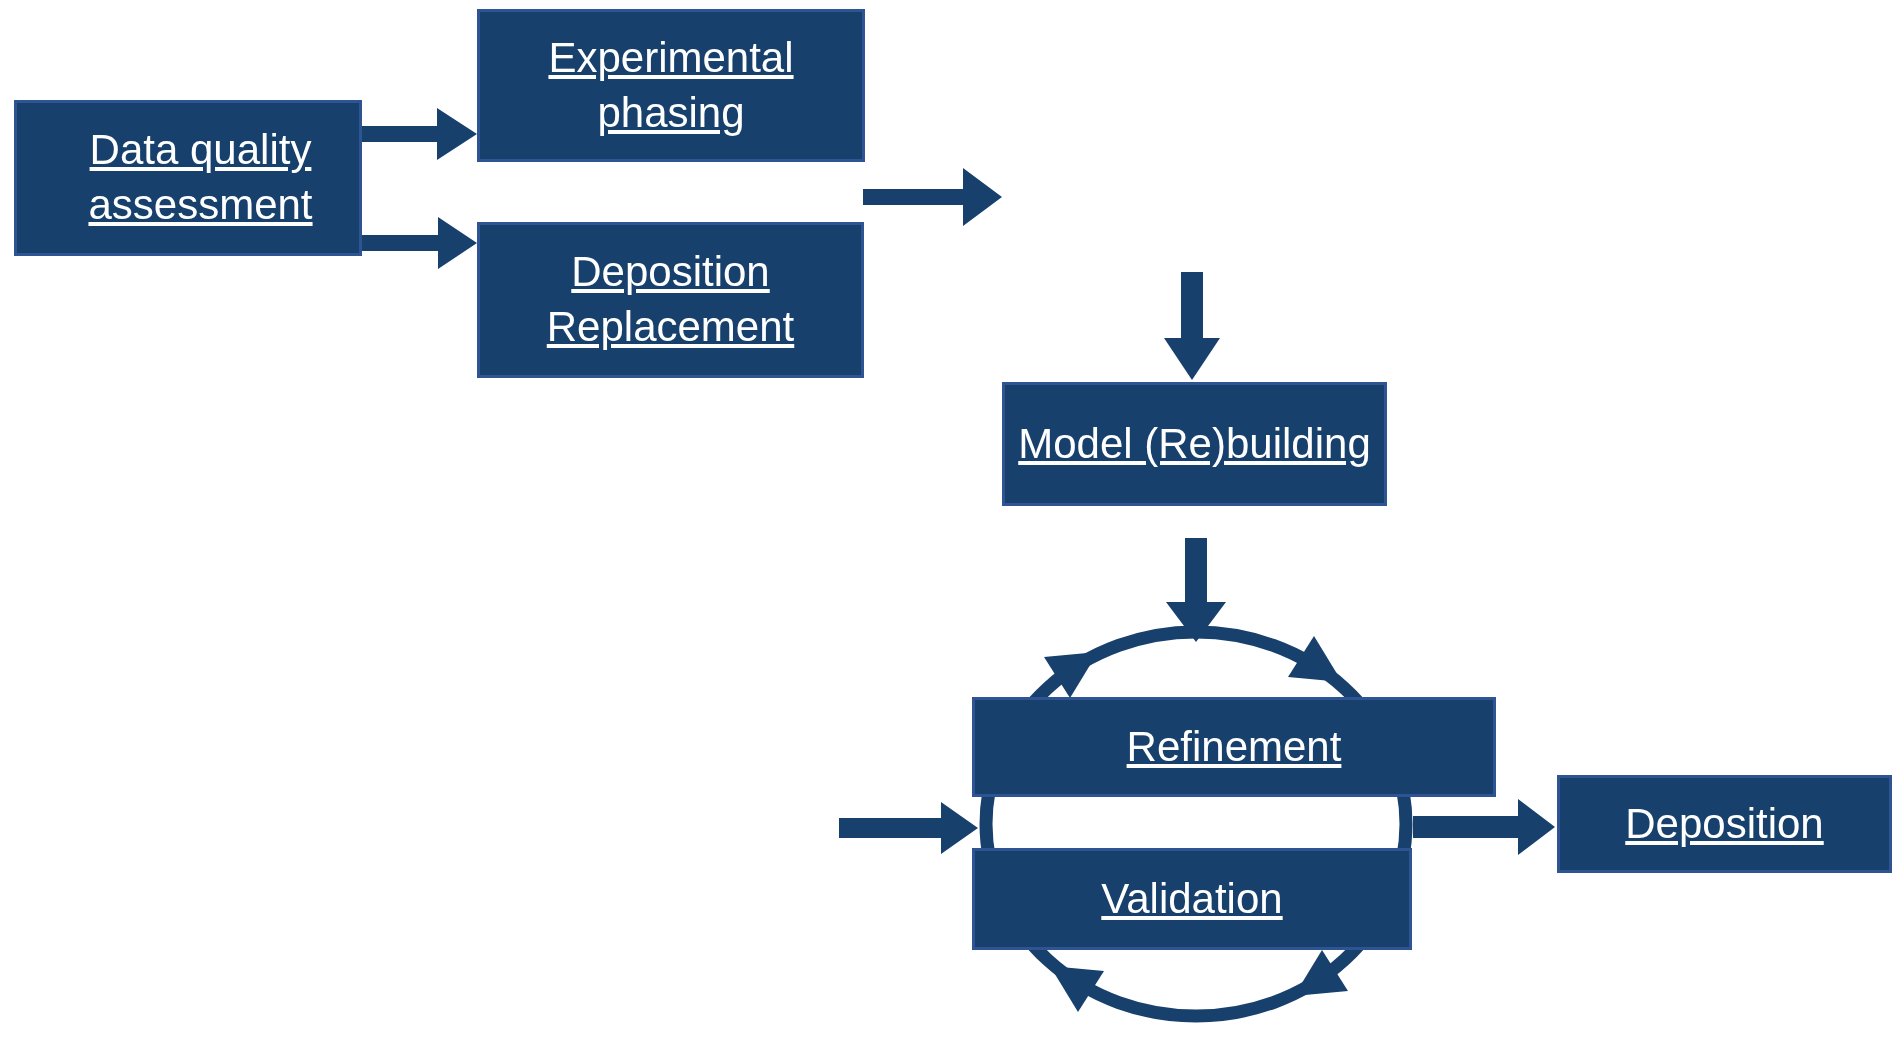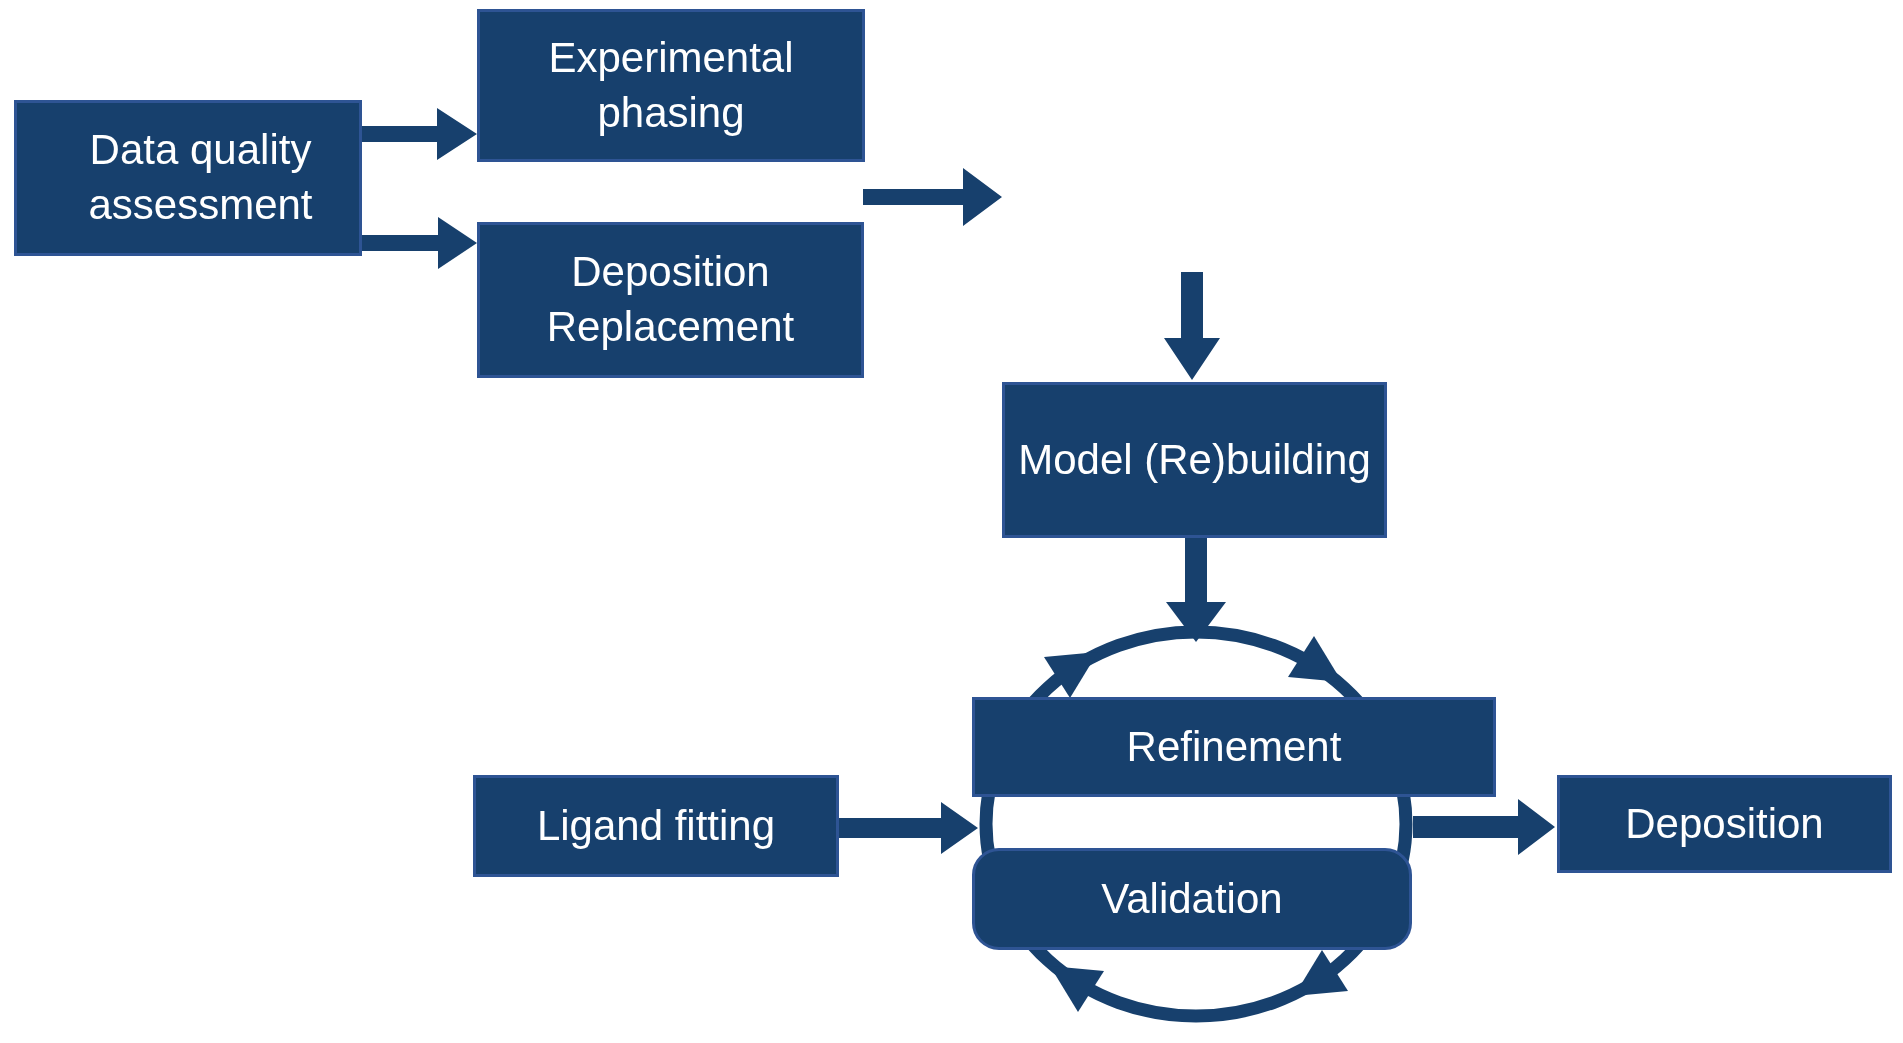--- a/index.html
+++ b/index.html
@@ -30,20 +30,21 @@
     border: 3px solid #2E5494;
     color: #FFFFFF;
     display: flex;
     align-items: center;
     justify-content: center;
     text-align: center;
     font-size: 42px;
     line-height: 1.3;
     padding: 0 10px;
     z-index: 1;
+    text-decoration: underline;
   }
 </style>
 </head>
 <body>
 
 <div class="canvas">
 
   <svg class="layer" viewBox="0 0 1903 1043" aria-hidden="true">
 
     <ellipse cx="1196" cy="824" rx="210" ry="192" fill="none" stroke="#17406D" stroke-width="13"></ellipse>
@@ -61,23 +62,22 @@
     <polygon points="1413,816 1518,816 1518,799 1555,827 1518,855 1518,838 1413,838" fill="#17406D"></polygon>
   </svg>
 
   <div class="node" style="left:14px; top:100px; width:348px; height:156px;padding-left:35px;">Data quality assessment</div>
 
   <div class="node" style="left:477px; top:9px; width:388px; height:153px;">Experimental phasing</div>
 
   <div class="node" style="left:477px; top:222px; width:387px; height:156px;">Deposition Replacement</div>
 
 
-  <div class="node" style="left:1002px; top:382px; width:385px; height:156px;">Model (Re)building</div>
+  <div class="node" style="left:1002px; top:382px; width:385px; height:124px;">Model (Re)building</div>
 
   <div class="node" style="left:972px; top:697px; width:524px; height:100px;">Refinement</div>
 
-  <div class="node" style="left:972px; top:848px; width:440px; height:102px;border-radius:27px;">Validation</div>
+  <div class="node" style="left:972px; top:848px; width:440px; height:102px;">Validation</div>
 
-  <div class="node" style="left:473px; top:775px; width:366px; height:102px;">Ligand fitting</div>
 
   <div class="node" style="left:1557px; top:775px; width:335px; height:98px;">Deposition</div>
 
 </div>
 
 </body></html>

